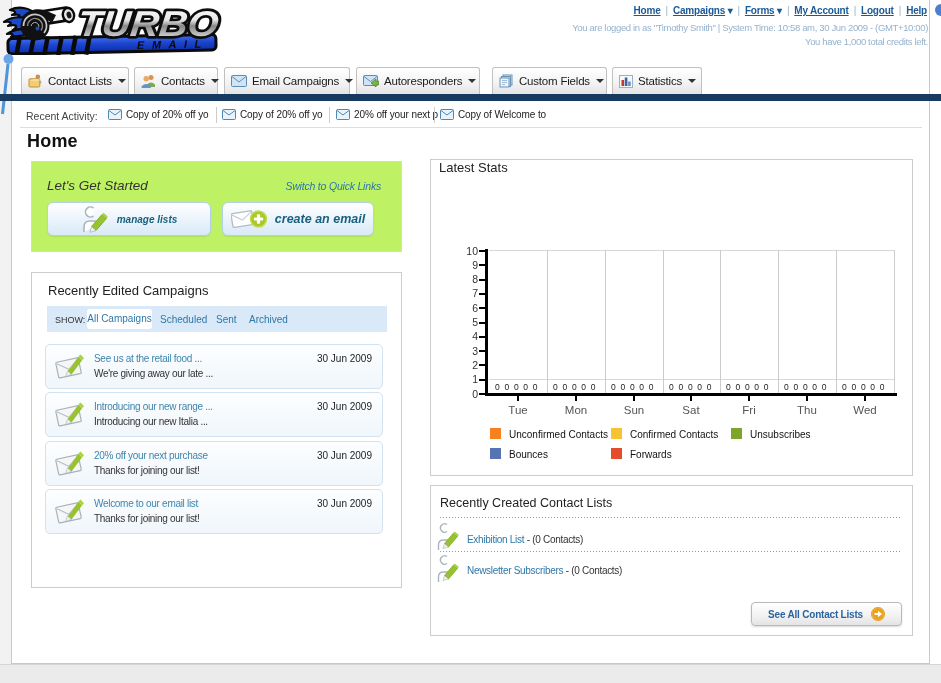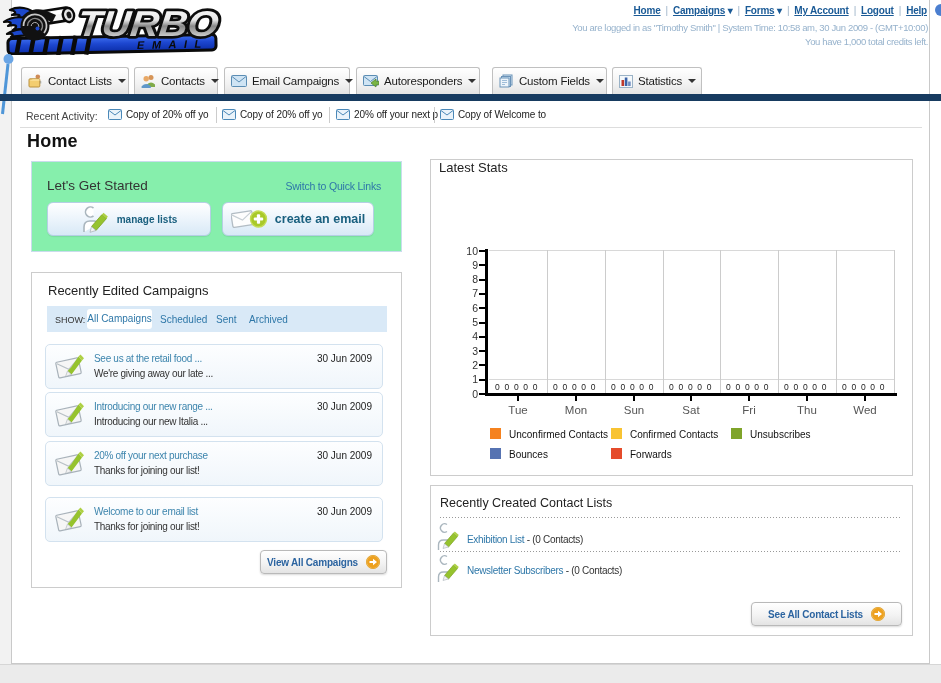--- a/index.html
+++ b/index.html
@@ -21,21 +21,21 @@
 .tab .caret { margin-left:6px; flex:0 0 auto; width:0; height:0; border-left:4px solid transparent; border-right:4px solid transparent; border-top:4px solid #333; }
 
 #recent { position:absolute; left:0; top:103px; width:941px; height:24px; font-size:10.5px; color:#333; }
 #recent .lbl { position:absolute; left:26px; top:7px; color:#444; }
 .ritem { position:absolute; top:6px; display:flex; align-items:center; font-size:10px; letter-spacing:-0.1px; color:#222; }
 .ritem svg { margin-right:4px; }
 .rdiv { position:absolute; top:4px; width:1px; height:16px; background:#cccccc; }
 #hr1 { position:absolute; left:20px; top:127px; width:902px; height:1px; background:#dddddd; }
 h1 { position:absolute; left:27px; top:131px; font-size:18px; color:#111; letter-spacing:0.2px; }
 
-.bluebox { position:absolute; background:#86efac; border:1px solid #c9dcec; }
+.bluebox { position:absolute; background:#bef264; border:1px solid #c9dcec;font-style:italic; }
 .whitebox { position:absolute; background:#ffffff; border:1px solid #cccccc; }
 .btn { position:absolute; display:flex; align-items:center; justify-content:center; white-space:nowrap; background:linear-gradient(#ffffff,#eaf3fb 55%,#d8e9f6); border:1px solid #b5cfe4; border-radius:6px; color:#1f6f96; font-weight:bold; box-shadow:0 1px 1px rgba(0,0,0,0.08); }
 .link { color:#2e77a8; text-decoration:none; }
 .btn2 { position:absolute; display:flex; align-items:center; justify-content:center; white-space:nowrap; background:linear-gradient(#ffffff,#f3f3f3 55%,#e4e4e4); border:1px solid #b9b9b9; border-radius:4px; color:#2c64a0; font-weight:bold; font-size:10px; letter-spacing:-0.2px; box-shadow:0 1px 2px rgba(0,0,0,0.15); }
 .dotted { position:absolute; height:1px; background-image:repeating-linear-gradient(to right,#999 0 1px,transparent 1px 3px); }
 
 .ylab { position:absolute; width:20px; text-align:right; font-size:10.5px; color:#333; }
 .dlab { position:absolute; font-size:11.5px; color:#555; text-align:center; width:40px; }
 .vgrid { position:absolute; width:1px; background:#cccccc; }
 .zrow { position:absolute; font-size:8.5px; color:#222; letter-spacing:0; white-space:nowrap; }
@@ -264,40 +264,34 @@
           <path d="M4 9.5 L14.5 17.5 L25 9.5" fill="none" stroke="#b8c0c6" stroke-width="1.2"></path>
         </g>
 <path d="M13.5 19 L17.5 22.5 L28 8.5 L24.5 4.5 L17 15.5 z" fill="#96c32e"></path>
 <path d="M24.5 4.5 L28 8.5 L30 6.2 L26.5 2.6 z" fill="#aed044"></path>
 <path d="M13.5 19 L17.5 22.5 L11.5 24.5 z" fill="#f0f0f0" stroke="#9aa5ad" stroke-width="0.5"></path>
 </svg>
       <span class="ct">20% off your next purchase</span>
       <span class="cs">Thanks for joining our list!</span>
       <span class="cd">30 Jun 2009</span>
     </div>
-  <div class="camp" style="top:224px;padding-left:12px;">
+  <div class="camp" style="top:216px;padding-left:12px;">
       <svg width="36" height="30" viewBox="0 0 36 30" style="position:absolute;left:8px;top:7px;">
 <g transform="rotate(-12 14 16)">
           <rect x="3" y="8" width="23" height="16" rx="1.2" fill="#f6f6f6" stroke="#a8b2ba" stroke-width="1.2"></rect>
           <path d="M4 9.5 L14.5 17.5 L25 9.5" fill="none" stroke="#b8c0c6" stroke-width="1.2"></path>
         </g>
 <path d="M13.5 19 L17.5 22.5 L28 8.5 L24.5 4.5 L17 15.5 z" fill="#96c32e"></path>
 <path d="M24.5 4.5 L28 8.5 L30 6.2 L26.5 2.6 z" fill="#aed044"></path>
 <path d="M13.5 19 L17.5 22.5 L11.5 24.5 z" fill="#f0f0f0" stroke="#9aa5ad" stroke-width="0.5"></path>
 </svg>
       <span class="ct">Welcome to our email list</span>
       <span class="cs">Thanks for joining our list!</span>
       <span class="cd">30 Jun 2009</span>
     </div>
-  <div class="btn2" style="left:228px;top:277px;width:127px;height:24px;">View All Campaigns<svg width="14" height="14" viewBox="0 0 14 14" style="margin-left:8px;">
-        <circle cx="7" cy="7" r="6.5" fill="#eea11e"></circle>
-        <circle cx="7" cy="7" r="6.5" fill="none" stroke="#f8cf7a" stroke-width="1.2"></circle>
-        <circle cx="7" cy="7" r="6.5" fill="none" stroke="#d28a10" stroke-width="0.6"></circle>
-        <path d="M3.5 6 h3.5 v-2.2 L11 7 L7 10.2 v-2.2 H3.5 z" fill="#ffffff"></path>
-      </svg></div>
 </div>
 
 <div class="whitebox" id="box3" style="left:430px;top:159px;width:483px;height:317px;">
   <div class="abs" style="left:8px;top:0;font-size:13px;color:#222;">Latest Stats</div>
   <div id="chart" class="abs" style="left:0;top:0;width:483px;height:317px;">
   <div class="abs" style="left:58px;top:90px;width:405px;height:1px;background:#d8d8d8;"></div>
   <div class="abs" style="left:58px;top:219px;width:405px;height:1px;background:#d8d8d8;"></div>
   <div class="abs" style="left:86px;top:236px;width:2px;height:5px;background:#000;"></div>
   <div class="abs" style="left:144px;top:236px;width:2px;height:5px;background:#000;"></div>
   <div class="abs" style="left:202px;top:236px;width:2px;height:5px;background:#000;"></div>

